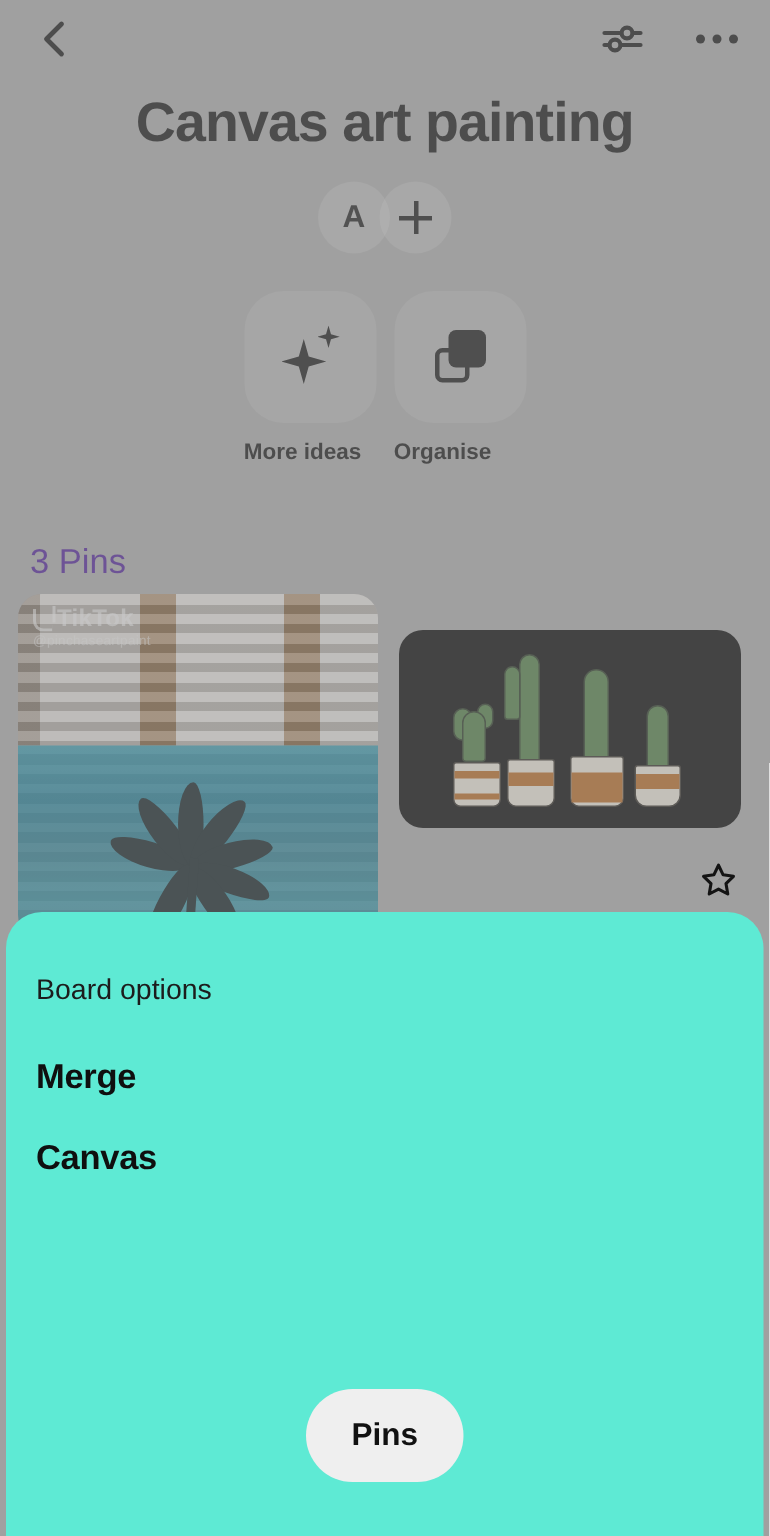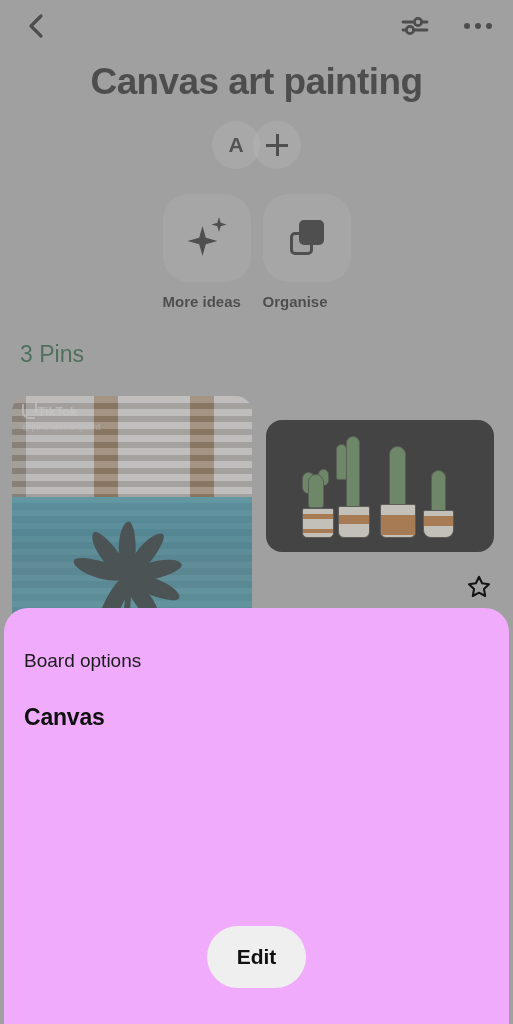--- a/index.html
+++ b/index.html
@@ -145,22 +145,22 @@
   
   .notes-wrap {
     width:34px; display:flex; flex-direction:column; gap:4.5px;
   }
   .notes-wrap i { display:block; height:4.6px; background:#141414; border-radius:1px; }
   .notes-wrap i.l { width:34px; }
   .notes-wrap i.s { width:24px; }
 
   
   #pins-count {
-    position:absolute; left:20px; top:341px;
-    font-size:23px; color:#14532d; font-weight:normal;
+    position:absolute; left:20px; top:361px;
+    font-size:23px; color:#4c1d95; font-weight:normal;
   }
   #pins-grid {
     position:absolute; left:0; top:396px;
     width:513px; height:260px;
   }
   .pin {
     position:absolute;
     border-radius:16px;
     overflow:hidden;
   }
@@ -220,21 +220,21 @@
   .tt-note {
     width:13px; height:15px;
     border:2.4px solid #f2f2f2; border-top:none; border-right:none;
     border-radius:0 0 0 7px;
     position:relative;
   }
   .tt-note:after {
     content:""; position:absolute; right:-2.4px; top:-2px;
     width:2.4px; height:11px; background:#f2f2f2;
   }
-  .tt-text { color:#f0f0f0; font-size:12px; font-weight:bold; letter-spacing:0.2px; }
+  .tt-text { color:#f0f0f0; font-size:16px; font-weight:bold; letter-spacing:0.2px; }
   .tt-handle {
     position:absolute; left:10px; top:26px;
     color:rgba(235,235,235,0.55); font-size:9px; letter-spacing:0.2px;
   }
 
   
   .cacti-stage { position:absolute; left:0; top:0; width:100%; height:100%; }
   .cactus-group { position:absolute; bottom:14px; }
   .pot {
     position:absolute; bottom:0;
@@ -263,21 +263,21 @@
     position:absolute; left:466px; top:574px;
     width:26px; height:26px;
     z-index:6;
   }
 
   
   #sheet {
     position:absolute;
     left:4px; top:608px;
     width:505px; height:416px;
-    background:#f0abfc;
+    background:#5eead4;
     border-radius:24px 24px 0 0;
     z-index:20;
   }
   #sheet-title {
     position:absolute; left:20px; top:42px;
     font-size:19px; color:#1c1c1c; font-weight:normal;
   }
   #menu { position:absolute; left:0; top:82px; width:100%; }
   .menu-item {
     height:54px;
@@ -444,23 +444,26 @@
   </div>
 
   <div id="scrim"></div>
 
   <div id="sheet">
 
     <div id="sheet-title">Board options</div>
 
     <div id="menu">
       <div class="menu-item">
+        <span>Merge</span>
+      </div>
+      <div class="menu-item">
         <span>Canvas</span>
       </div>
     </div>
 
     <div id="close-row">
-      <button id="close-button">Edit</button>
+      <button id="close-button">Pins</button>
     </div>
 
   </div>
 
 </div>
 
 </body></html>

